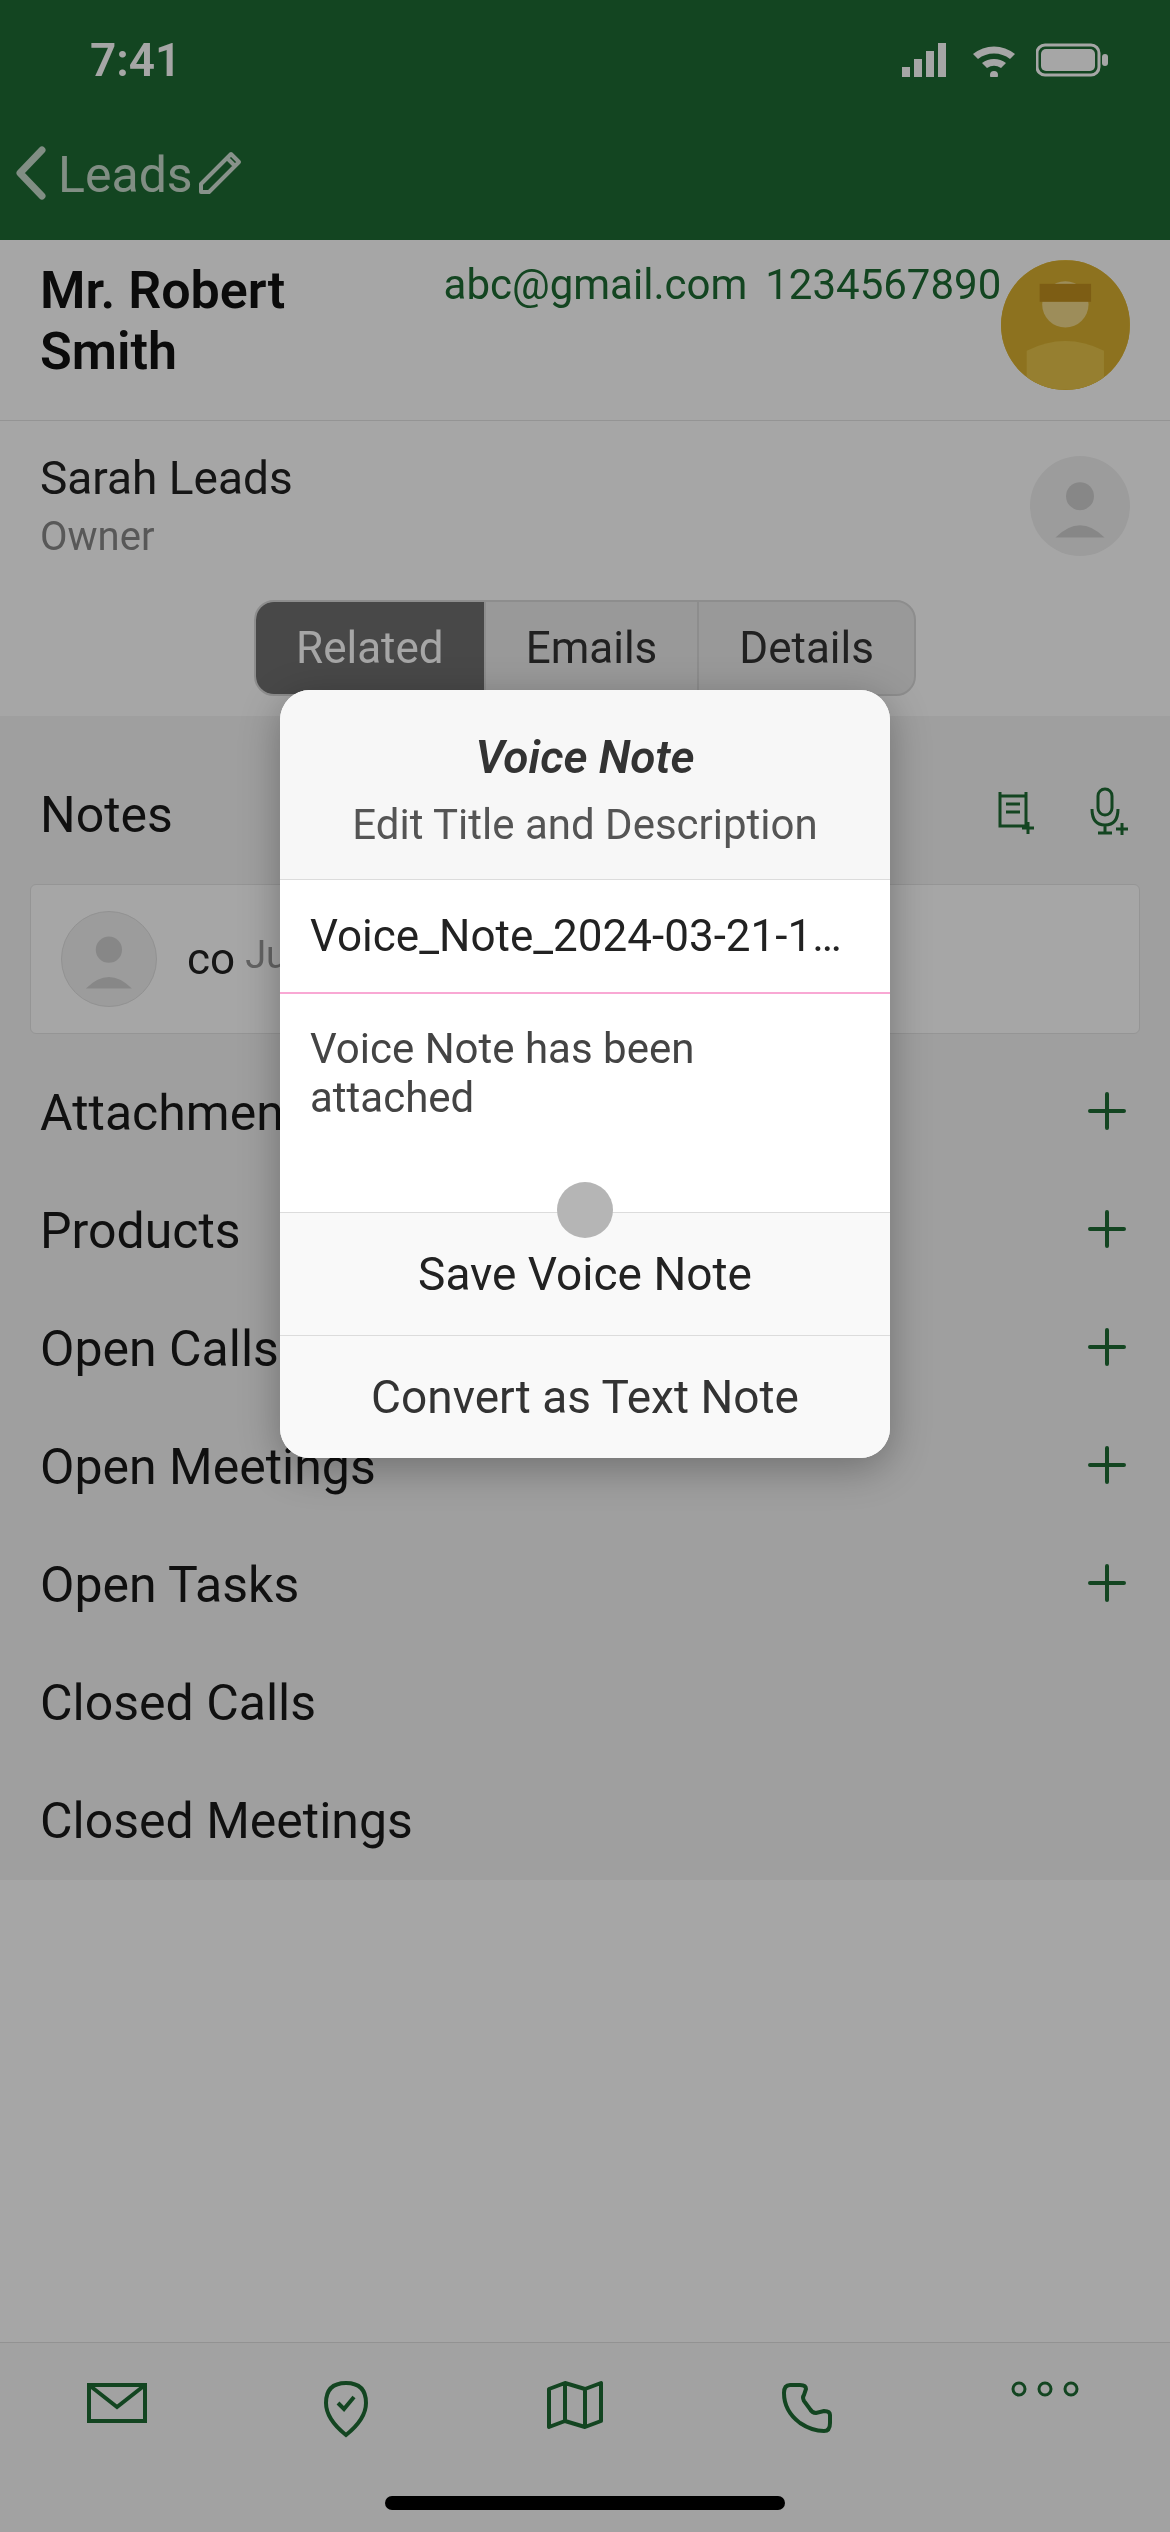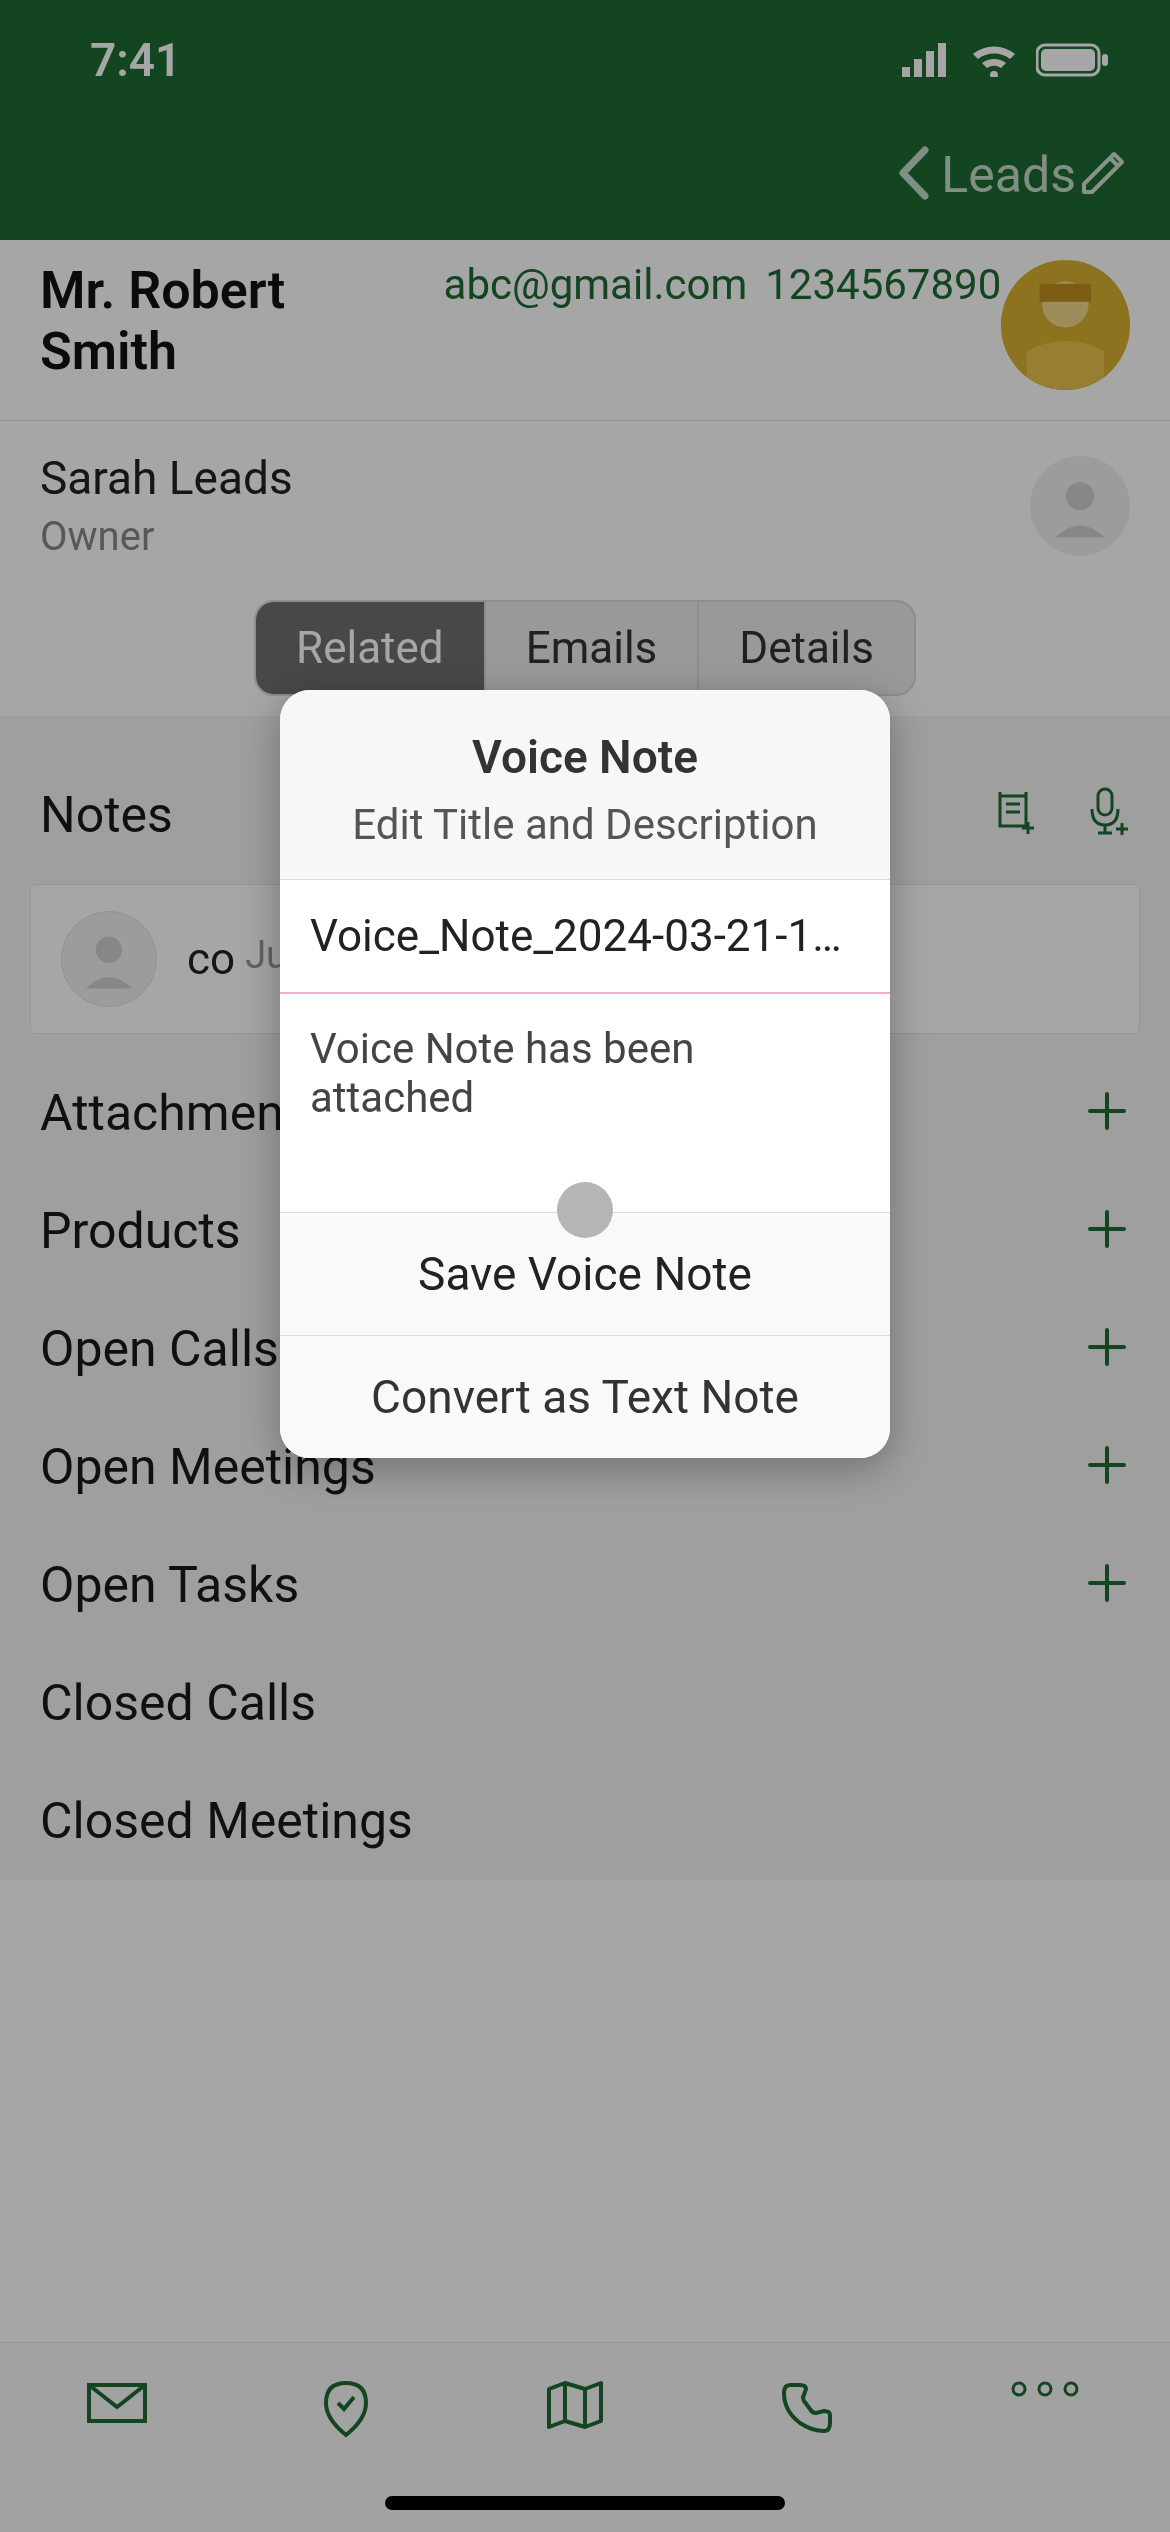--- a/index.html
+++ b/index.html
@@ -5,21 +5,21 @@
   * { box-sizing: border-box; margin: 0; padding: 0; font-family: -apple-system, BlinkMacSystemFont, "Segoe UI", Roboto, Helvetica, Arial, sans-serif; }
   html, body { width: 1170px; height: 2532px; background: #fff; overflow: hidden; position: relative; }
 
   
   .status-bar { width: 100%; height: 140px; background: #1e6b33; display: flex; align-items: center; justify-content: space-between; padding: 0 60px 20px 60px; }
   .status-time { color: #fff; font-size: 46px; font-weight: 600; margin-left: 30px; }
   .status-icons { display: flex; align-items: center; gap: 18px; }
   .status-icons svg { display: block; }
 
   
-  .nav-bar { width: 100%; height: 100px; background: #1e6b33; display: flex; align-items: center; justify-content: flex-end; padding: 0 40px 30px 32px; }
+  .nav-bar { width: 100%; height: 100px; background: #1e6b33; display: flex; align-items: center; justify-content: flex-start; padding: 0 40px 30px 12px; }
   .nav-back { display: flex; align-items: center; gap: 10px; }
   .nav-back-label { color: rgba(255,255,255,0.75); font-size: 50px; font-weight: 400; }
 
   
   .lead-header { padding: 20px 40px 30px 40px; display: flex; justify-content: space-between; align-items: flex-start; border-bottom: 1px solid #e3e3e3; }
   .lead-info { display: flex; flex-direction: row; gap: 18px; }
   .lead-name { font-size: 52px; font-weight: 600; color: #111; }
   .lead-email { font-size: 42px; color: #1e6b33; }
   .lead-phone { font-size: 42px; color: #1e6b33; }
   .lead-avatar { width: 130px; height: 130px; border-radius: 50%; overflow: hidden; background: #e8c040; display: flex; align-items: center; justify-content: center; }
@@ -54,21 +54,21 @@
   .note-text-col { display: flex; flex-direction: row; gap: 10px; overflow: hidden; }
   .note-text { font-size: 44px; color: #222; white-space: nowrap; }
   .note-time { font-size: 38px; color: #999; }
 
   
   .dim-overlay { position: absolute; inset: 0; background: rgba(0,0,0,0.35); }
 
   
   .modal { position: absolute; left: 50%; top: 690px; transform: translateX(-50%); width: 610px; background: #fff; border-radius: 30px; overflow: hidden; box-shadow: 0 10px 40px rgba(0,0,0,0.3); }
   .modal-header { text-align: center; padding: 40px 30px 30px 30px; background: #f7f7f7; border-bottom: 1px solid #dcdcdc; }
-  .modal-title { font-size: 46px; font-weight: 600; color: #333; margin-bottom: 16px; }
+  .modal-title { font-size: 46px; font-weight: 600; color: #333; margin-bottom: 16px; font-style: italic; }
   .modal-subtitle { font-size: 42px; color: #555; }
   .modal-field-title { padding: 30px 30px; font-size: 44px; color: #222; white-space: nowrap; overflow: hidden; text-overflow: ellipsis; background: #fff; border-bottom: 2px solid #f9a8d4; }
   .modal-field-desc { padding: 30px 30px 90px 30px; font-size: 42px; color: #444; background: #fff; border-bottom: 1px solid #dcdcdc; }
   .modal-action { text-align: center; padding: 34px 20px; font-size: 46px; color: #333; background: #f9f9f9; border-bottom: 1px solid #dcdcdc; }
   .modal-action:last-child { border-bottom: none; }
   .modal-action.primary { color: #222; }
 
   
   .touch-dot { position: absolute; width: 56px; height: 56px; border-radius: 50%; background: #b5b5b5; left: 50%; top: 1182px; transform: translateX(-50%); }
 

